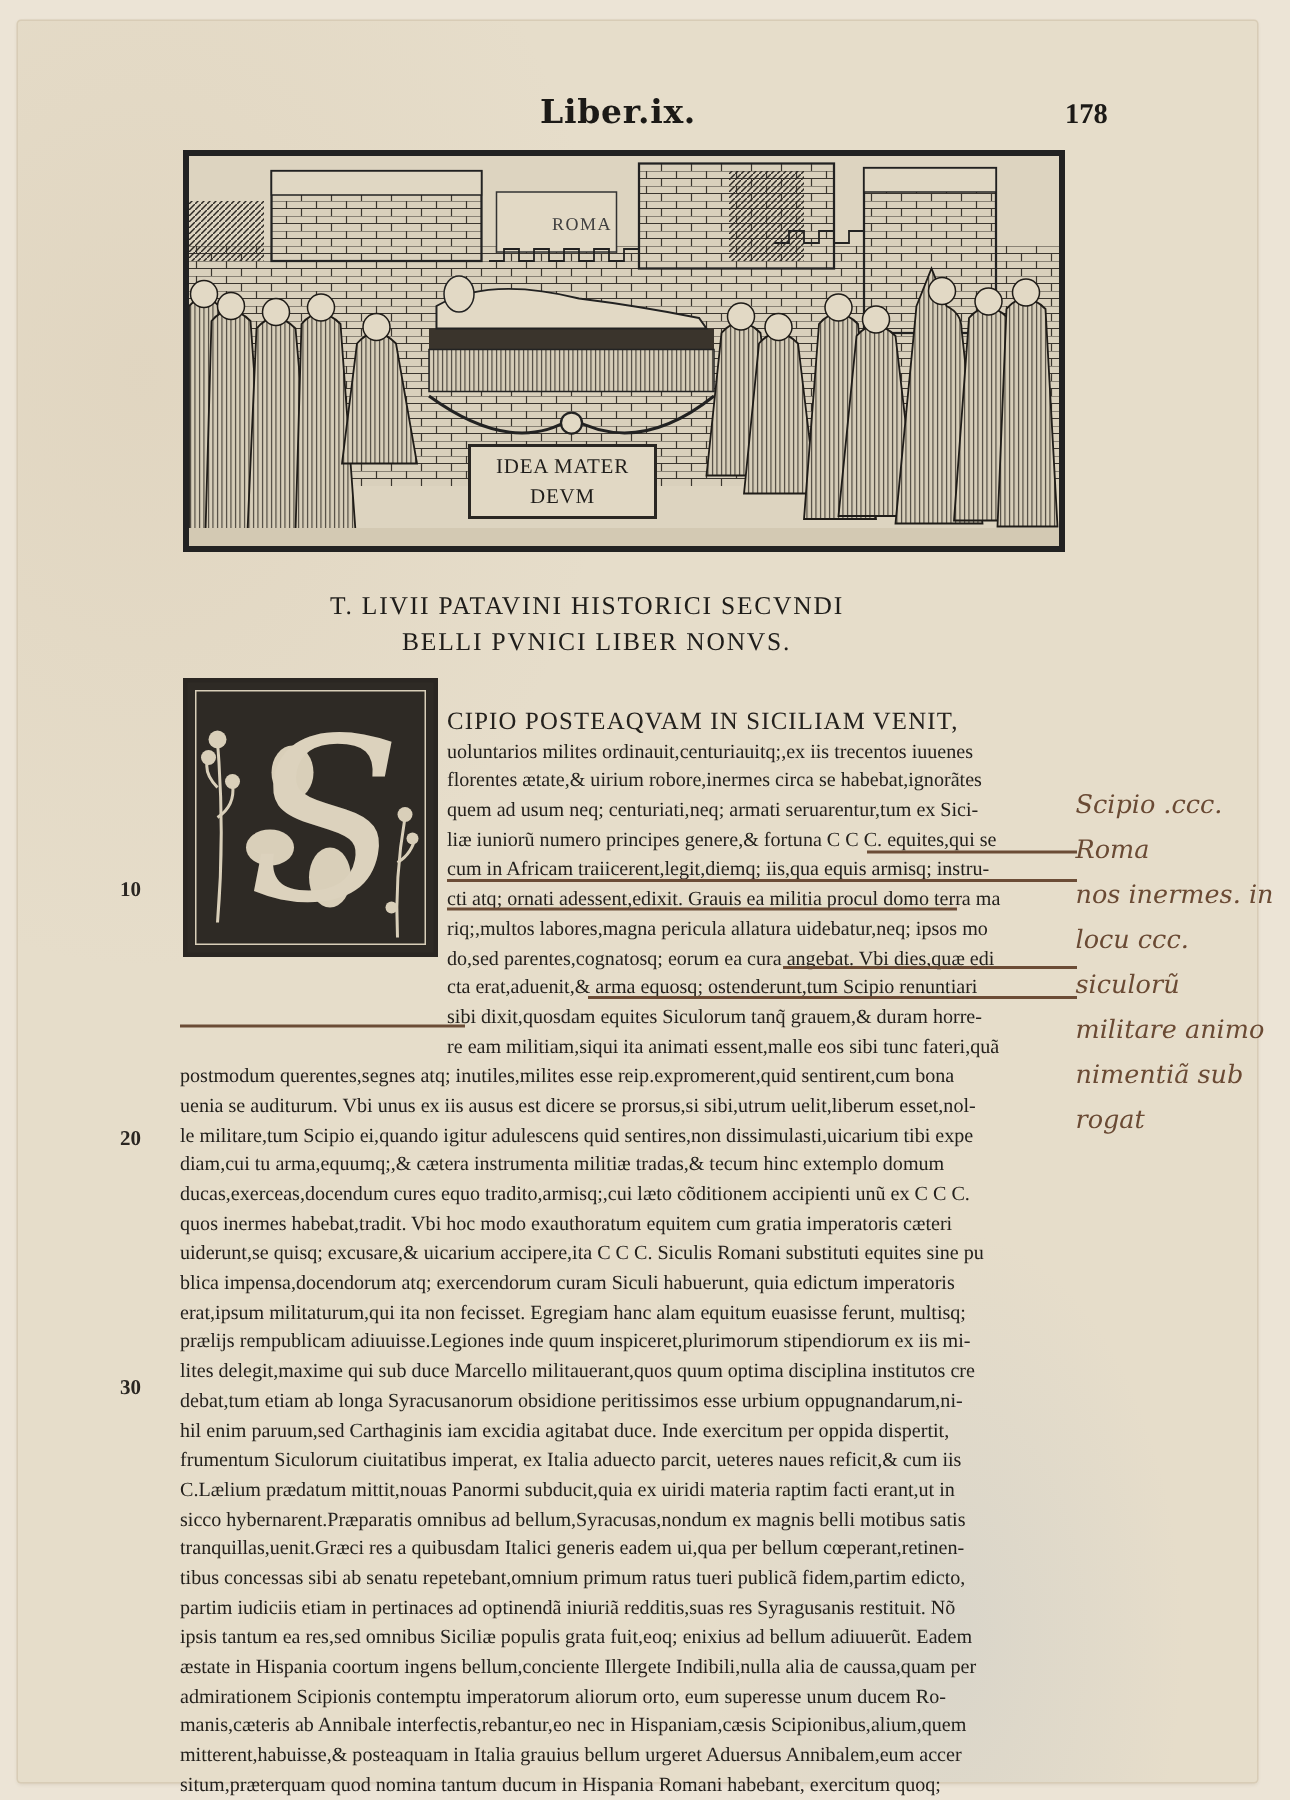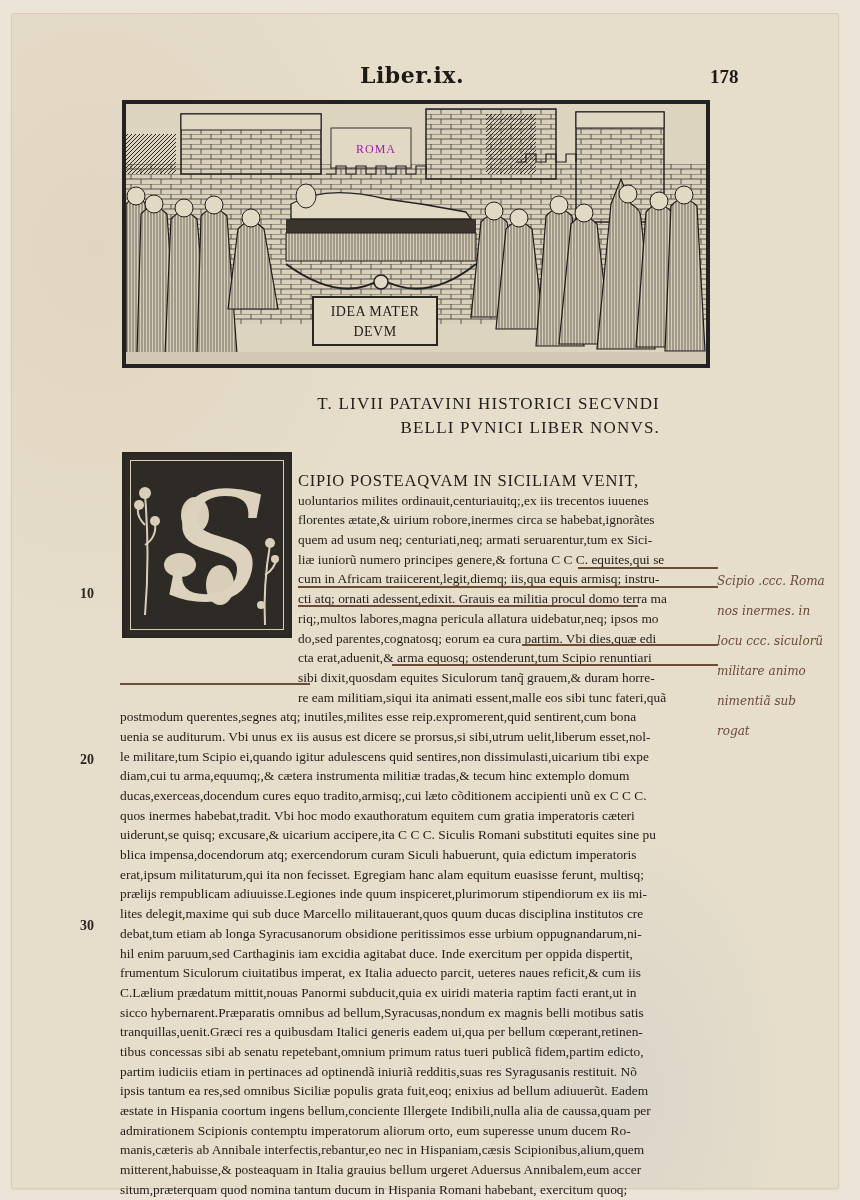--- a/index.html
+++ b/index.html
@@ -7,32 +7,32 @@
   .sheet{position:absolute;left:12px;top:14px;width:826px;height:1174px;background:#e6ddca;
     box-shadow:0 0 0 1px #d8ccb6, 0 1px 3px rgba(80,60,30,.15);border-radius:2px;}
   .sheet::before{content:"";position:absolute;inset:0;background:
     radial-gradient(ellipse at 75% 92%, rgba(180,190,200,.25), transparent 18%),
     radial-gradient(ellipse at 10% 20%, rgba(200,180,150,.18), transparent 30%);}
   .runhead{position:absolute;left:348px;top:48px;font-size:22px;font-weight:bold;color:#1c1a17;font-family:"DejaVu Serif",serif;letter-spacing:.5px;}
   .folio{position:absolute;left:662px;top:52px;font-size:19px;font-weight:bold;color:#1c1a17;margin-left:36px;}
   .woodcut{position:absolute;left:110px;top:86px;width:588px;height:268px;border:4px solid #222;box-sizing:border-box;background:#dcd3bf;overflow:hidden;}
   .woodcut svg{position:absolute;inset:0;}
   .cartouche{position:absolute;left:186px;top:192px;width:126px;height:50px;border:2px solid #2a2723;background:#e1d8c4;text-align:center;font-size:14px;line-height:20px;color:#1f1d1a;padding-top:4px;box-sizing:border-box;letter-spacing:.5px;}
-  .roma{position:absolute;left:230px;top:38px;font-size:12px;color:#a21caf;letter-spacing:1px;}
-  .title{position:absolute;left:208px;top:378px;width:440px;font-size:17px;color:#1f1d1a;letter-spacing:1.2px;line-height:24px;text-align:right;}
+  .roma{position:absolute;left:242px;top:38px;font-size:12px;color:#404040;letter-spacing:1px;}
+  .title{position:absolute;left:208px;top:378px;width:440px;font-size:17px;color:#1f1d1a;letter-spacing:1.2px;line-height:24px;}
   .title .l2{display:block;padding-left:48px;}
   .initial{position:absolute;left:110px;top:438px;width:170px;height:186px;border:3px solid #2a2622;box-sizing:border-box;background:#2e2a25;}
   .initial .inner{position:absolute;inset:5px;border:1px solid #d9cfb9;}
   .initial .letter{position:absolute;left:40px;top:18px;font-size:150px;line-height:150px;color:#dcd2bd;font-family:"DejaVu Serif",serif;font-style:italic;}
   .body{position:absolute;left:108px;top:433px;width:598px;color:#24211d;font-size:13.4px;line-height:19.7px;}
   .body .line{white-space:nowrap;overflow:hidden;height:19.7px;}
   .body .indent{padding-left:178px;}
   .body .first{font-size:16.5px;letter-spacing:.8px;margin-top:24px;}
   .lineno{position:absolute;font-size:14px;font-weight:bold;color:#2a2622;}
-  .note{position:absolute;left:705px;top:508px;width:140px;font-family:"DejaVu Serif",serif;font-style:italic;color:#6a4a34;font-size:12px;line-height:30px;margin-top:44px;}
+  .note{position:absolute;left:705px;top:508px;width:140px;font-family:"DejaVu Serif",serif;font-style:italic;color:#6a4a34;font-size:17px;line-height:30px;}
   .uline{position:absolute;height:1.5px;background:#6b4c36;}
 </style>
 </head>
 <body>
 
 <div class="sheet">
 
   <div class="runhead">Liber.ix.</div>
   <div class="folio">178</div>
 
@@ -147,35 +147,35 @@
 
   <div class="body" id="bodytext">
       <div class="line indent first">CIPIO POSTEAQVAM IN SICILIAM VENIT,</div>
       <div class="line indent">uoluntarios milites ordinauit,centuriauitq;,ex iis trecentos iuuenes</div>
       <div class="line indent">florentes ætate,&amp; uirium robore,inermes circa se habebat,ignorãtes</div>
       <div class="line indent">quem ad usum neq; centuriati,neq; armati seruarentur,tum ex Sici-</div>
       <div class="line indent">liæ iuniorũ numero principes genere,&amp; fortuna C C C. equites,qui se</div>
       <div class="line indent">cum in Africam traiicerent,legit,diemq; iis,qua equis armisq; instru-</div>
       <div class="line indent">cti atq; ornati adessent,edixit. Grauis ea militia procul domo terra ma</div>
       <div class="line indent">riq;,multos labores,magna pericula allatura uidebatur,neq; ipsos mo</div>
-      <div class="line indent">do,sed parentes,cognatosq; eorum ea cura partim. Vbi dies,quæ edi</div>
+      <div class="line indent">do,sed parentes,cognatosq; eorum ea cura angebat. Vbi dies,quæ edi</div>
       <div class="line indent">cta erat,aduenit,&amp; arma equosq; ostenderunt,tum Scipio renuntiari</div>
       <div class="line indent">sibi dixit,quosdam equites Siculorum tanq̃ grauem,&amp; duram horre-</div>
       <div class="line indent">re eam militiam,siqui ita animati essent,malle eos sibi tunc fateri,quã</div>
       <div class="line">postmodum querentes,segnes atq; inutiles,milites esse reip.expromerent,quid sentirent,cum bona</div>
       <div class="line">uenia se auditurum. Vbi unus ex iis ausus est dicere se prorsus,si sibi,utrum uelit,liberum esset,nol-</div>
       <div class="line">le militare,tum Scipio ei,quando igitur adulescens quid sentires,non dissimulasti,uicarium tibi expe</div>
       <div class="line">diam,cui tu arma,equumq;,&amp; cætera instrumenta militiæ tradas,&amp; tecum hinc extemplo domum</div>
       <div class="line">ducas,exerceas,docendum cures equo tradito,armisq;,cui læto cõditionem accipienti unũ ex C C C.</div>
       <div class="line">quos inermes habebat,tradit. Vbi hoc modo exauthoratum equitem cum gratia imperatoris cæteri</div>
       <div class="line">uiderunt,se quisq; excusare,&amp; uicarium accipere,ita C C C. Siculis Romani substituti equites sine pu</div>
       <div class="line">blica impensa,docendorum atq; exercendorum curam Siculi habuerunt, quia edictum imperatoris</div>
       <div class="line">erat,ipsum militaturum,qui ita non fecisset. Egregiam hanc alam equitum euasisse ferunt, multisq;</div>
       <div class="line">prælijs rempublicam adiuuisse.Legiones inde quum inspiceret,plurimorum stipendiorum ex iis mi-</div>
-      <div class="line">lites delegit,maxime qui sub duce Marcello militauerant,quos quum ducas disciplina institutos cre</div>
+      <div class="line">lites delegit,maxime qui sub duce Marcello militauerant,quos quum optima disciplina institutos cre</div>
       <div class="line">debat,tum etiam ab longa Syracusanorum obsidione peritissimos esse urbium oppugnandarum,ni-</div>
       <div class="line">hil enim paruum,sed Carthaginis iam excidia agitabat duce. Inde exercitum per oppida dispertit,</div>
       <div class="line">frumentum Siculorum ciuitatibus imperat, ex Italia aduecto parcit, ueteres naues reficit,&amp; cum iis</div>
       <div class="line">C.Lælium prædatum mittit,nouas Panormi subducit,quia ex uiridi materia raptim facti erant,ut in</div>
       <div class="line">sicco hybernarent.Præparatis omnibus ad bellum,Syracusas,nondum ex magnis belli motibus satis</div>
       <div class="line">tranquillas,uenit.Græci res a quibusdam Italici generis eadem ui,qua per bellum cœperant,retinen-</div>
       <div class="line">tibus concessas sibi ab senatu repetebant,omnium primum ratus tueri publicã fidem,partim edicto,</div>
       <div class="line">partim iudiciis etiam in pertinaces ad optinendã iniuriã redditis,suas res Syragusanis restituit. Nõ</div>
       <div class="line">ipsis tantum ea res,sed omnibus Siciliæ populis grata fuit,eoq; enixius ad bellum adiuuerũt. Eadem</div>
       <div class="line">æstate in Hispania coortum ingens bellum,conciente Illergete Indibili,nulla alia de caussa,quam per</div>

